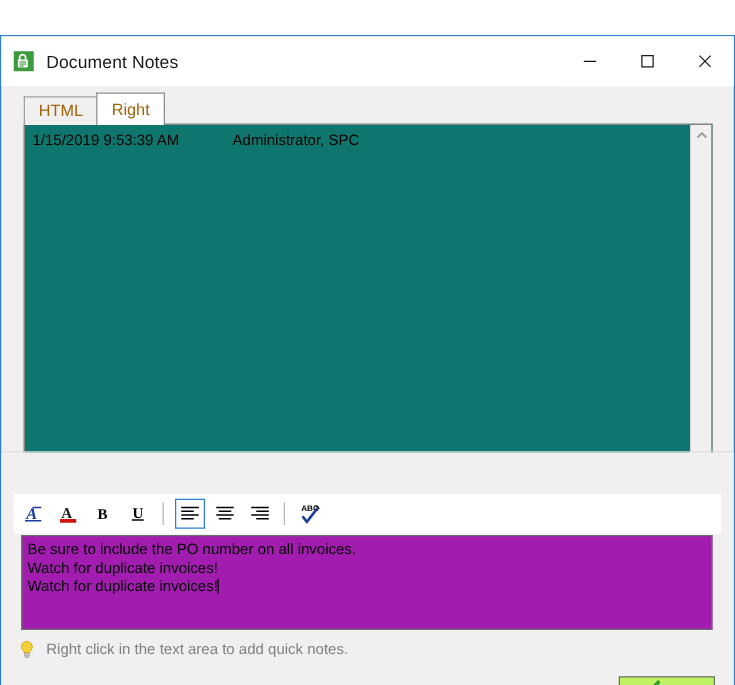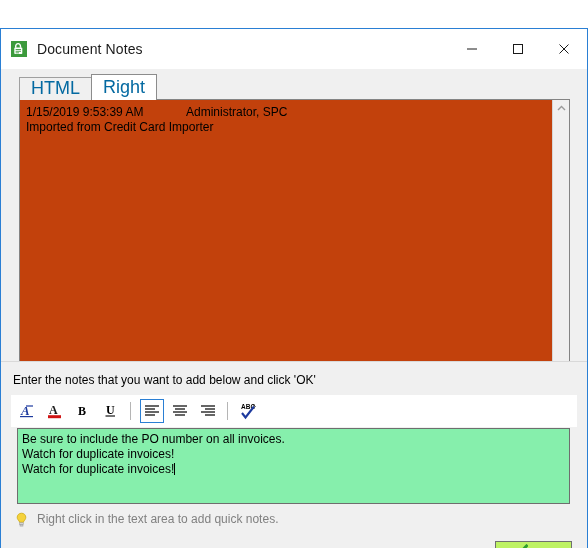--- a/index.html
+++ b/index.html
@@ -71,22 +71,22 @@
     top: 45px;
     height: 26px;
     display: flex;
     align-items: flex-end;
     z-index: 3;
   }
   .tab {
     box-sizing: border-box;
     height: 23px;
     padding: 0 11px;
-    font-size: 18px;
-    color: #0369a1;
+    font-size: 13px;
+    color: #a16207;
     line-height: 21px;
     border: 1px solid #a0a0a0;
     border-bottom: none;
     background: #f0f0f0;
     margin-right: -1px;
   }
   .tab.active {
     background: #ffffff;
     height: 26px;
     line-height: 25px;
@@ -97,21 +97,21 @@
 
   
   .notes-panel {
     position: absolute;
     left: 18px;
     top: 70px;
     width: 551px;
     height: 276px;
     box-sizing: border-box;
     border: 1px solid #848484;
-    background: #c2410c;
+    background: #0f766e;
     display: flex;
   }
   .notes-panel-body {
     flex: 1 1 auto;
     padding: 5px 6px;
     overflow: hidden;
   }
   .note-entry-header {
     font-size: 12px;
     color: #000000;
@@ -205,21 +205,21 @@
 
   
   .notes-input {
     position: absolute;
     left: 16px;
     top: 399px;
     width: 553px;
     height: 76px;
     box-sizing: border-box;
     border: 1px solid #6e6e6e;
-    background: #86efac;
+    background: #a21caf;
     padding: 3px 4px;
     overflow: hidden;
   }
   .input-line {
     font-size: 12px;
     color: #000000;
     line-height: 15px;
     white-space: pre;
   }
   .caret {
@@ -303,41 +303,39 @@
   </div>
 
   <div class="tabstrip">
     <div class="tab">HTML</div>
     <div class="tab active">Right</div>
   </div>
 
   <div class="notes-panel">
     <div class="notes-panel-body">
       <div class="note-entry-header">1/15/2019 9:53:39 AM		Administrator, SPC</div>
-      <div class="note-entry-body">Imported from Credit Card Importer</div>
     </div>
     <div class="vscroll">
       <div class="vscroll-btn">
         <svg width="9" height="7" viewBox="0 0 9 7">
             <path d="M1 5 L4.5 1.6 L8 5" fill="none" stroke="#9a9a9a" stroke-width="1.4"></path>
           </svg>
       </div>
       <div class="vscroll-track"></div>
       <div class="vscroll-btn">
         <svg width="9" height="7" viewBox="0 0 9 7">
             <path d="M1 2 L4.5 5.4 L8 2" fill="none" stroke="#9a9a9a" stroke-width="1.4"></path>
           </svg>
       </div>
     </div>
   </div>
 
   <div class="section-divider"></div>
   <div class="lower-section"></div>
 
-  <div class="prompt-label">Enter the notes that you want to add below and click 'OK'</div>
 
   <div class="toolbar">
     <div class="tb-btn">
       <span>
         <svg width="18" height="18" viewBox="0 0 18 18">
           <text x="3" y="13" font-family="Liberation Serif, serif" font-size="13" font-weight="bold" font-style="italic" fill="#1d3a9e">A</text>
           <line x1="2" y1="14.6" x2="15" y2="14.6" stroke="#1d3a9e" stroke-width="1.2"></line>
           <line x1="8" y1="4" x2="15" y2="4" stroke="#1d3a9e" stroke-width="1.2"></line>
         </svg>
       </span>

